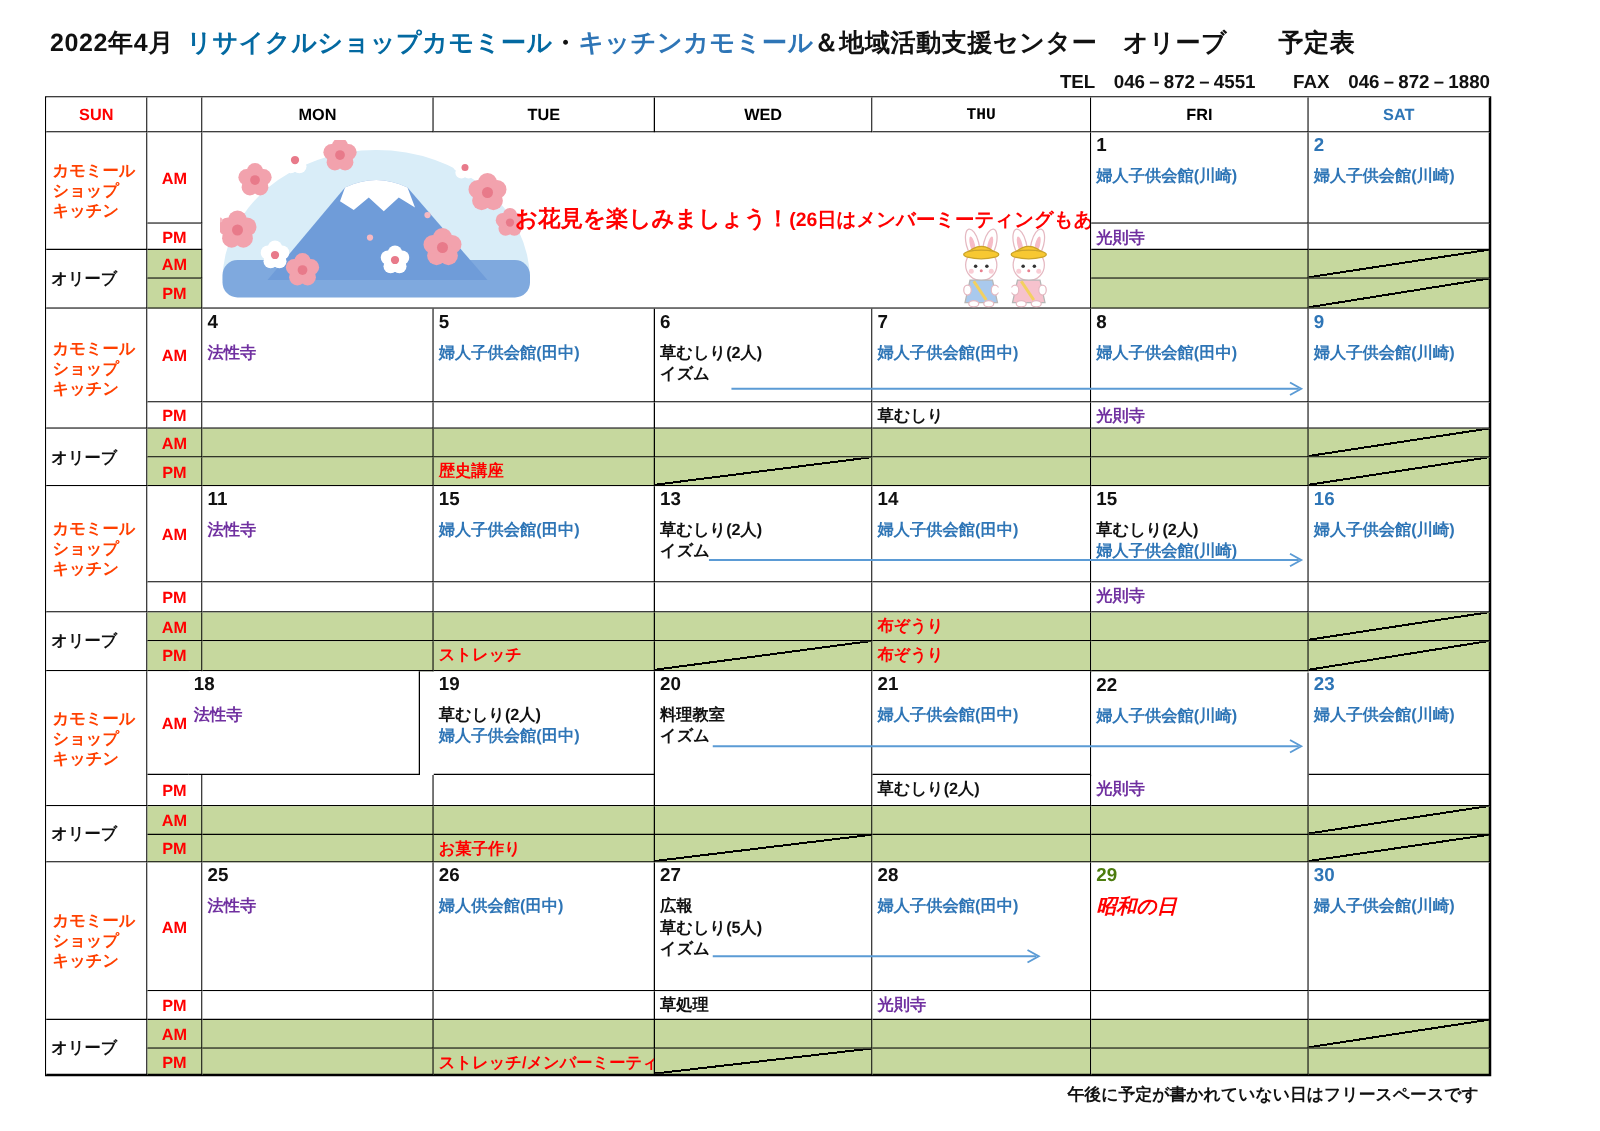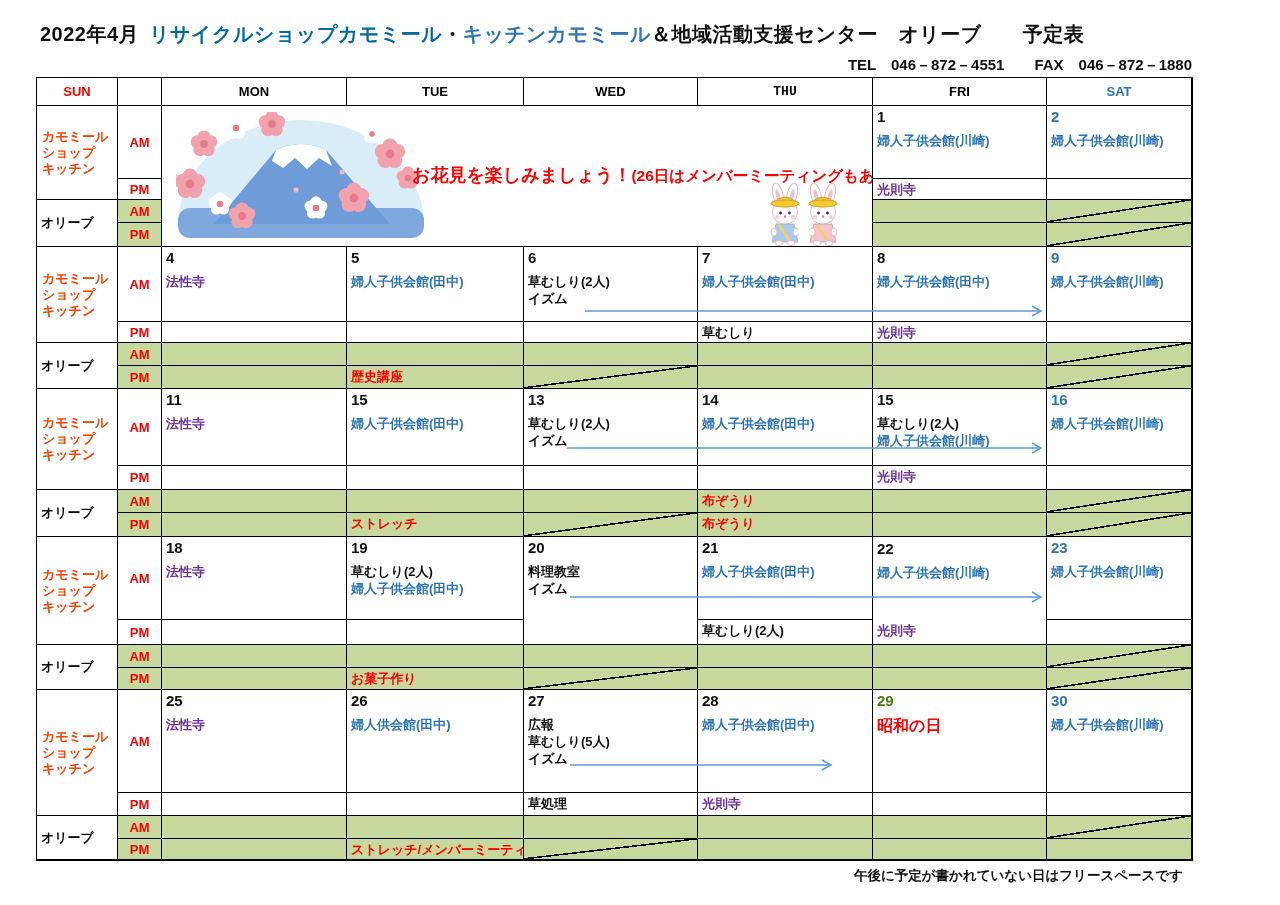--- a/index.html
+++ b/index.html
@@ -18,21 +18,21 @@
   .cell{position:absolute;box-sizing:border-box;border-right:1px solid #000;border-bottom:1px solid #000;background:#fff;overflow:hidden;}
   .green{background:#c6d89e;}
   .hdr{display:flex;align-items:center;justify-content:center;font-size:13px;}
   .vcent{display:flex;flex-direction:column;justify-content:center;}
   .ampm{display:flex;align-items:center;justify-content:center;font-size:13px;color:#ff0000;}
   .kamo{color:#ff4000;font-size:13px;line-height:16px;padding-left:5px;}
   .olv{color:#111;font-size:13px;padding-left:4px;}
   .daynum{font-size:15px;padding:2px 0 0 4px;line-height:18px;}
   .entries{padding:6px 2px 0 4px;}
   .entry{font-size:13px;line-height:17px;white-space:nowrap;}
-  .entry.big{font-size:16px;line-height:20px;}
+  .entry.big{font-size:16px;line-height:20px;font-style:italic;}
   .pm-entries{padding:2px 2px 0 4px;}
   .strike{background-image:linear-gradient(to bottom right,transparent calc(50% - 1px),#000 calc(50% - 1px),#000 calc(50% + .6px),transparent calc(50% + .6px));}
   #banner-text{position:absolute;left:250px;top:57px;white-space:nowrap;color:#ff0000;}
   #banner-text .m{font-size:18px;}
   #banner-text .s{font-size:15.5px;}
   #footnote{position:absolute;top:867px;right:97px;font-size:13.5px;white-space:nowrap;}
   svg{display:block;}
 </style>
 </head>
 <body>
@@ -466,21 +466,21 @@
   </div>
 <div class="cell ampm" style="left: 118px; top: 620px; width: 44px; height: 25px;">
     <span>PM</span>
   </div>
 <div class="cell ampm green" style="left: 118px; top: 645px; width: 44px; height: 23px;">
     <span>AM</span>
   </div>
 <div class="cell ampm green" style="left: 118px; top: 668px; width: 44px; height: 22px;">
     <span>PM</span>
   </div>
-<div class="cell " style="left: 162px; top: 537px; width: 185px; height: 83px;">
+<div class="cell " style="left: 151px; top: 537px; width: 185px; height: 83px;">
     <div class="daynum" style="color: rgb(17, 17, 17);">18</div>
     <div class="entries">
       <div class="entry" style="color: rgb(112, 48, 160);">法性寺</div>
     </div>
   </div>
 <div class="cell " style="left: 162px; top: 620px; width: 185px; height: 25px;"></div>
 <div class="cell green" style="left: 162px; top: 645px; width: 185px; height: 23px;"></div>
 <div class="cell green" style="left: 162px; top: 668px; width: 185px; height: 22px;"></div>
 <div class="cell " style="left: 347px; top: 537px; width: 177px; height: 83px;">
     <div class="daynum" style="color: rgb(17, 17, 17);">19</div>

